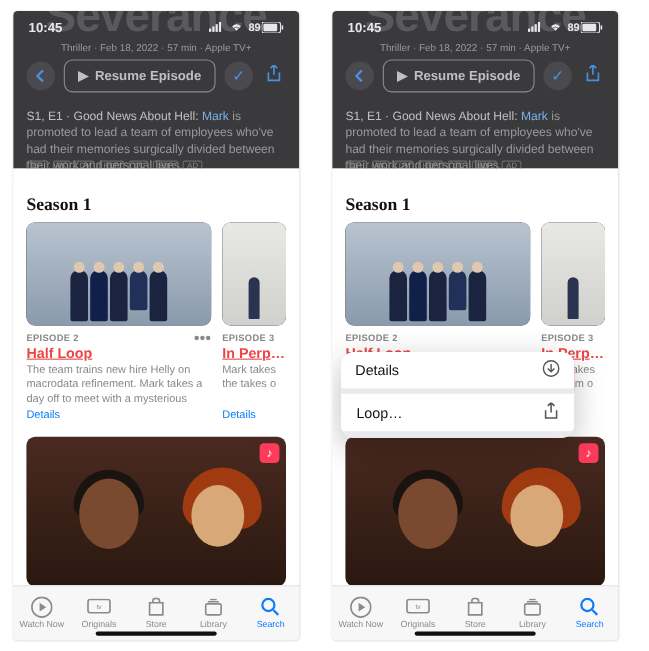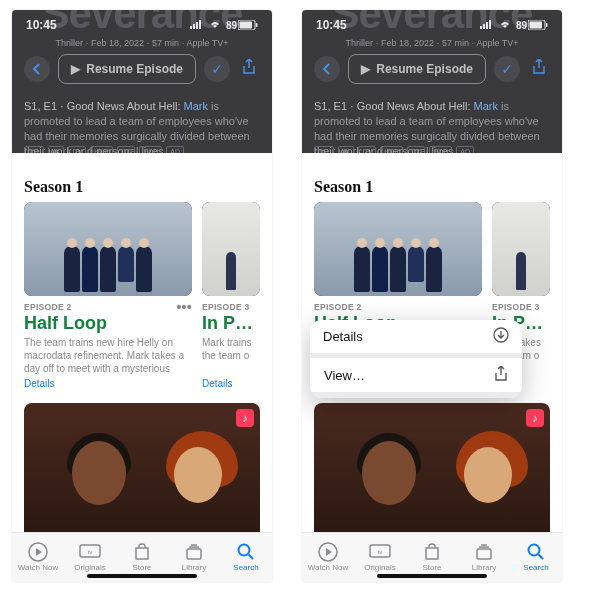--- a/index.html
+++ b/index.html
@@ -26,21 +26,21 @@
   .card.partial { width:58px; flex:0 0 58px; }
   .thumb { width:100%; height:94px; border-radius:8px; background:#2a2a30; position:relative; overflow:hidden; }
   .people { position:absolute; bottom:4px; left:0; right:0; display:flex; justify-content:center; gap:2px; }
   .person { width:16px; height:46px; background:#1a2340; border-radius:7px 7px 2px 2px; position:relative; }
   .person::before { content:""; position:absolute; top:-8px; left:3px; width:10px; height:10px; border-radius:50%; background:#e0c8b0; }
   .person.c { background:#102048; }
   .hallway { position:absolute; inset:0; background:linear-gradient(#e8e8e4,#d0d0cc); }
   .hallway::before { content:""; position:absolute; bottom:6px; left:50%; transform:translateX(-50%); width:10px; height:38px; background:#2a3350; border-radius:5px 5px 1px 1px; }
   .eplabel { font-size:8.5px; color:#888; margin-top:6px; letter-spacing:0.3px; display:flex; justify-content:space-between; align-items:center;font-weight:bold; }
   .dots { color:#888; font-size:14px; line-height:8px; cursor:pointer; }
-  .eptitle { font-size:18px; font-weight:600; color:#15803d; margin-top:1px; white-space:nowrap; overflow:hidden; text-overflow:ellipsis; }
+  .eptitle { font-size:13px; font-weight:600; color:#ef4444; margin-top:1px; white-space:nowrap; overflow:hidden; text-overflow:ellipsis;text-decoration:underline; }
   .epdesc { font-size:10px; color:#888; line-height:1.3; margin-top:2px; height:40px; overflow:hidden; }
   .details { font-size:10px; color:#0a7aff; margin-top:2px; }
   .redarrow { position:absolute; pointer-events:none; }
   .bigthumb { margin:14px 12px 0; height:136px; border-radius:8px; background:linear-gradient(#4a2a20,#2a1810); position:relative; overflow:hidden; }
   .music { position:absolute; top:6px; right:6px; width:18px; height:18px; border-radius:4px; background:#ff3b5c; display:flex; align-items:center; justify-content:center; color:#fff; font-size:11px; }
   .face { position:absolute; border-radius:50%; background:#7a4a30; }
   .face.f1 { width:54px; height:64px; left:48px; top:38px; }
   .hair1 { position:absolute; width:64px; height:44px; left:43px; top:30px; background:#1a1410; border-radius:32px 32px 12px 12px; }
   .face.f2 { width:48px; height:56px; right:38px; top:44px; background:#d8a878; }
   .hair2 { position:absolute; width:72px; height:56px; right:22px; top:28px; background:#a03a10; border-radius:36px 36px 20px 20px; }
@@ -146,21 +146,21 @@
         <div class="details">Details</div>
       </div>
       <div class="card partial">
         <div class="thumb">
             <div class="hallway"></div>
           </div>
         <div class="eplabel">
             <span>EPISODE 3</span>
           </div>
         <div class="eptitle">In Perpetuity</div>
-        <div class="epdesc" style="white-space:pre-line">Mark trains the team o</div>
+        <div class="epdesc" style="white-space:pre-line">Mark takes the takes o</div>
         <div class="details">Details</div>
       </div>
     </div>
 
     <svg class="redarrow" style="left:78px;top:250px" width="110" height="54" viewBox="0 0 110 54">
       <defs>
           <marker id="ah1" markerWidth="8" markerHeight="8" refX="6" refY="3" orient="auto">
             <path d="M0 0 L7 3 L0 6 Z" fill="#e02020"></path>
           </marker>
         </defs>
@@ -319,21 +319,21 @@
 
     <div class="menu" style="top:152px">
       <div class="menuitem gap redbox">
         <span>Details</span>
         <span class="micon"><svg width="16" height="16" viewBox="0 0 16 16">
               <circle cx="8" cy="8" r="7" fill="none" stroke="currentColor" stroke-width="1.3"></circle>
               <path d="M8 4 V10 M5 8 L8 11 L11 8" fill="none" stroke="currentColor" stroke-width="1.3"></path>
             </svg></span>
       </div>
       <div class="menuitem gap">
-        <span>View…</span>
+        <span>Loop…</span>
         <span class="micon"><svg width="14" height="16" viewBox="0 0 14 16">
               <path d="M7 1 L7 9 M4 3 L7 0 L10 3 M2 7 V14 H12 V7" stroke="currentColor" stroke-width="1.4" fill="none"></path>
             </svg></span>
       </div>
     </div>
 
     <div class="bigthumb">
       <div class="hair1"></div>
         <div class="face f1"></div>
       <div class="hair2"></div>

